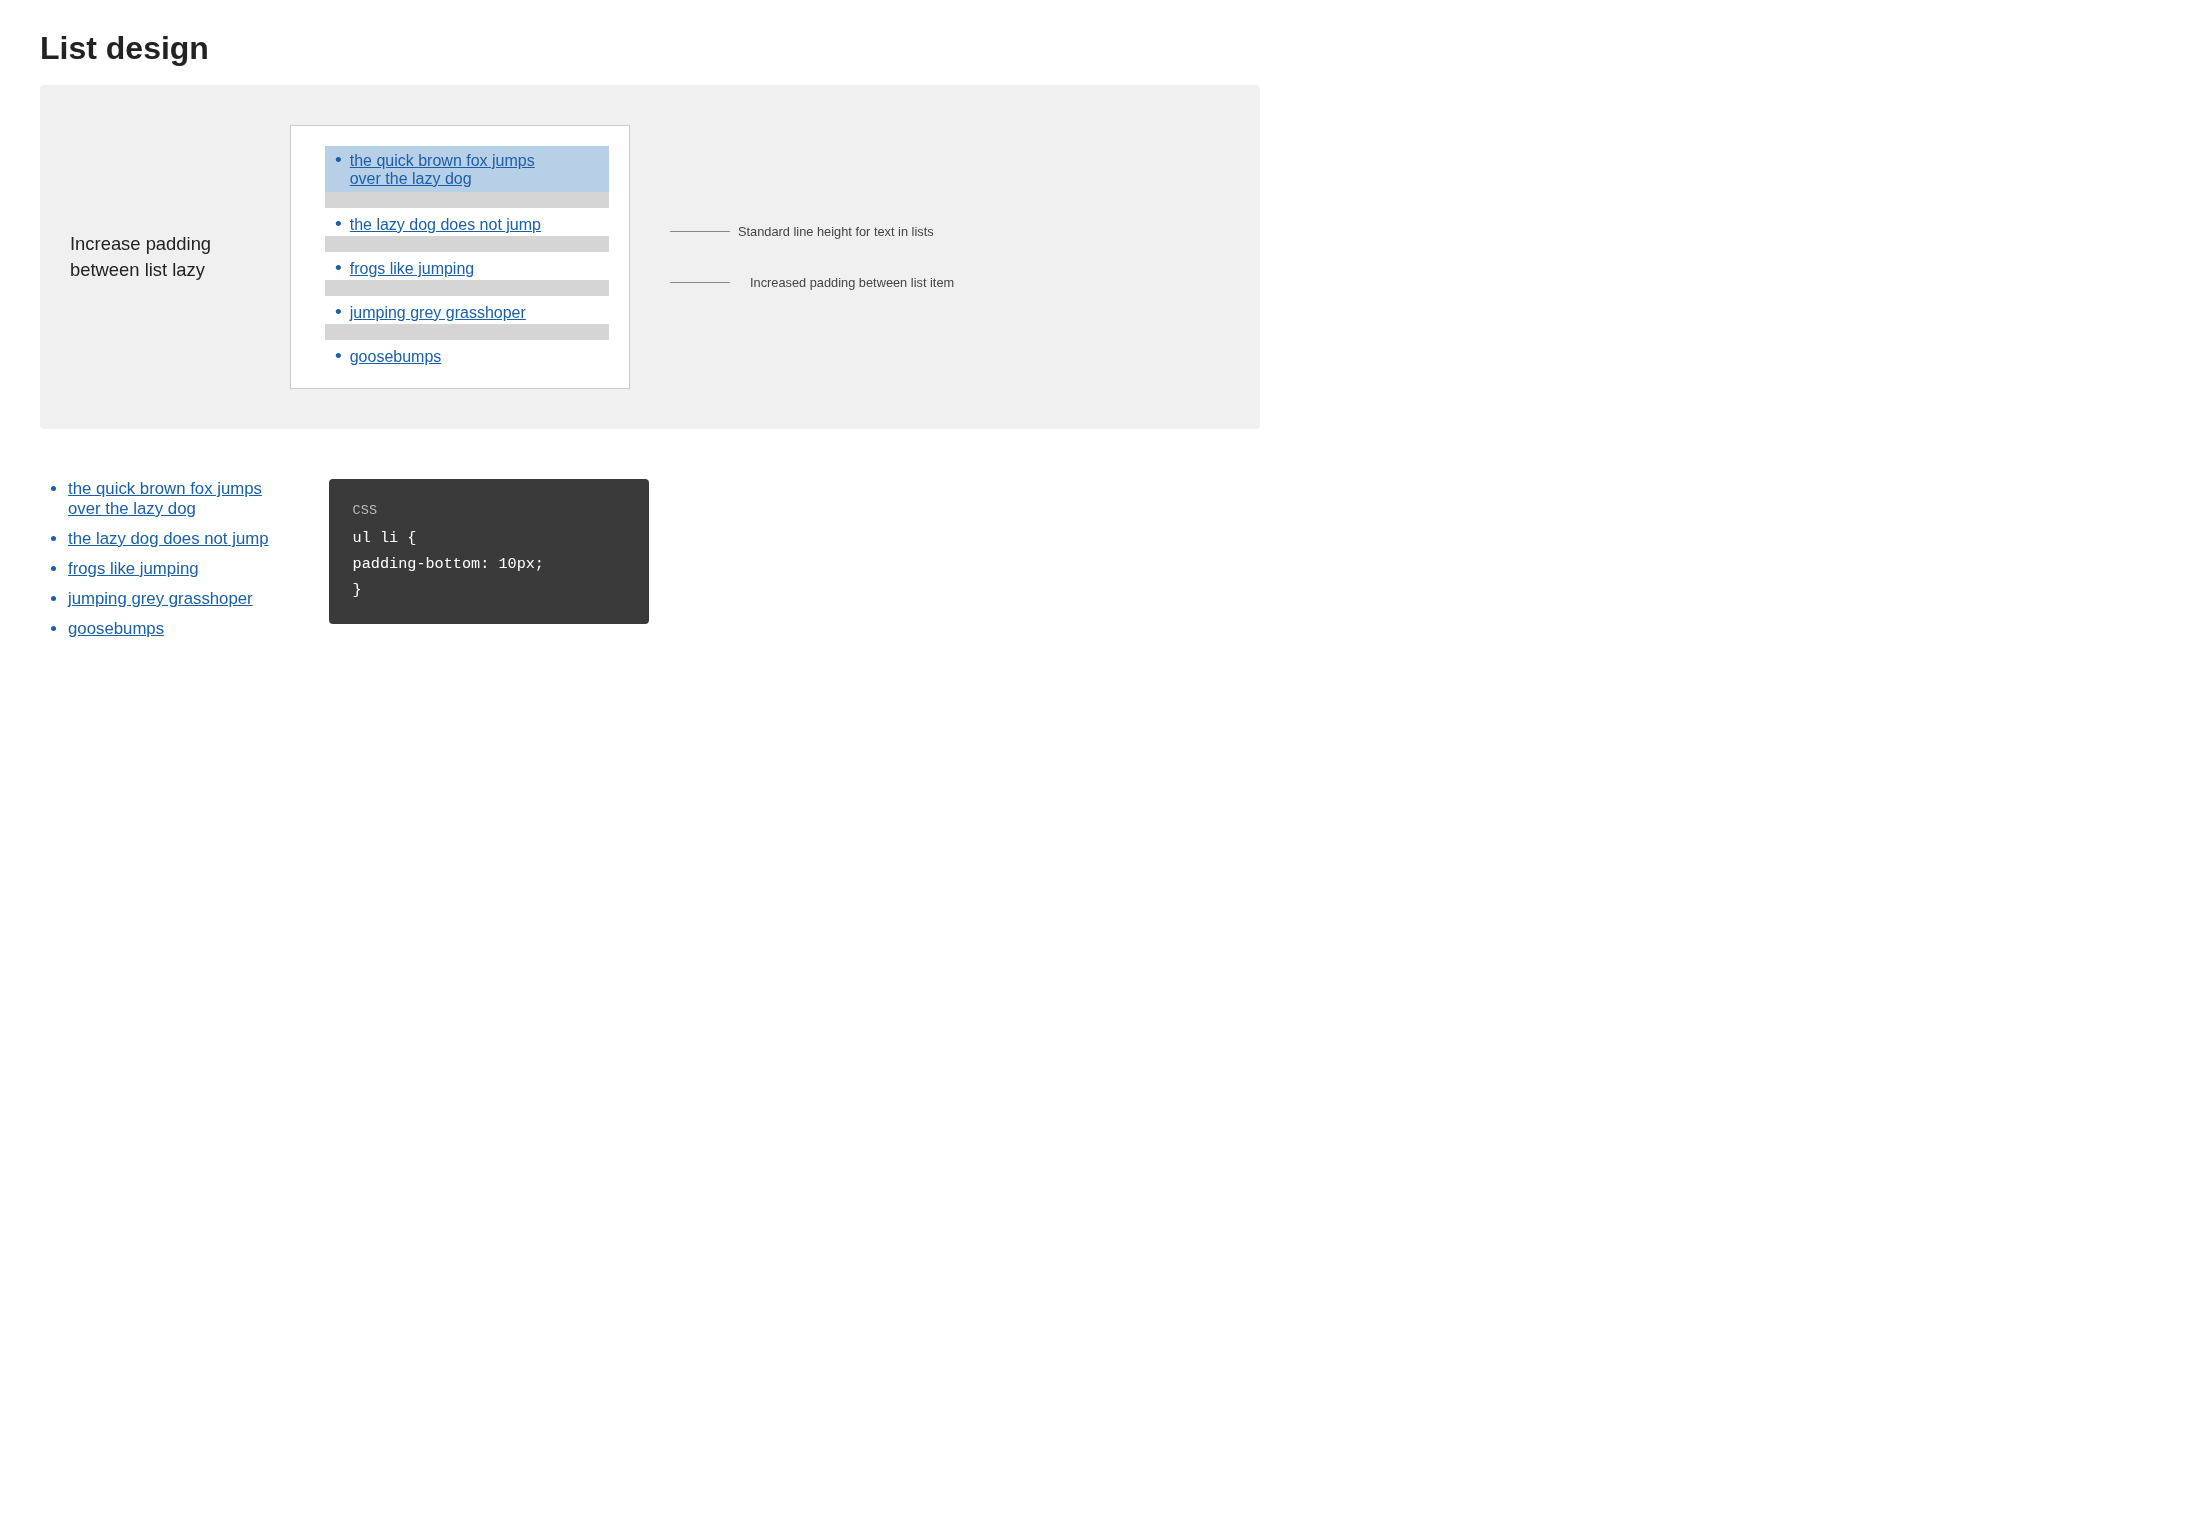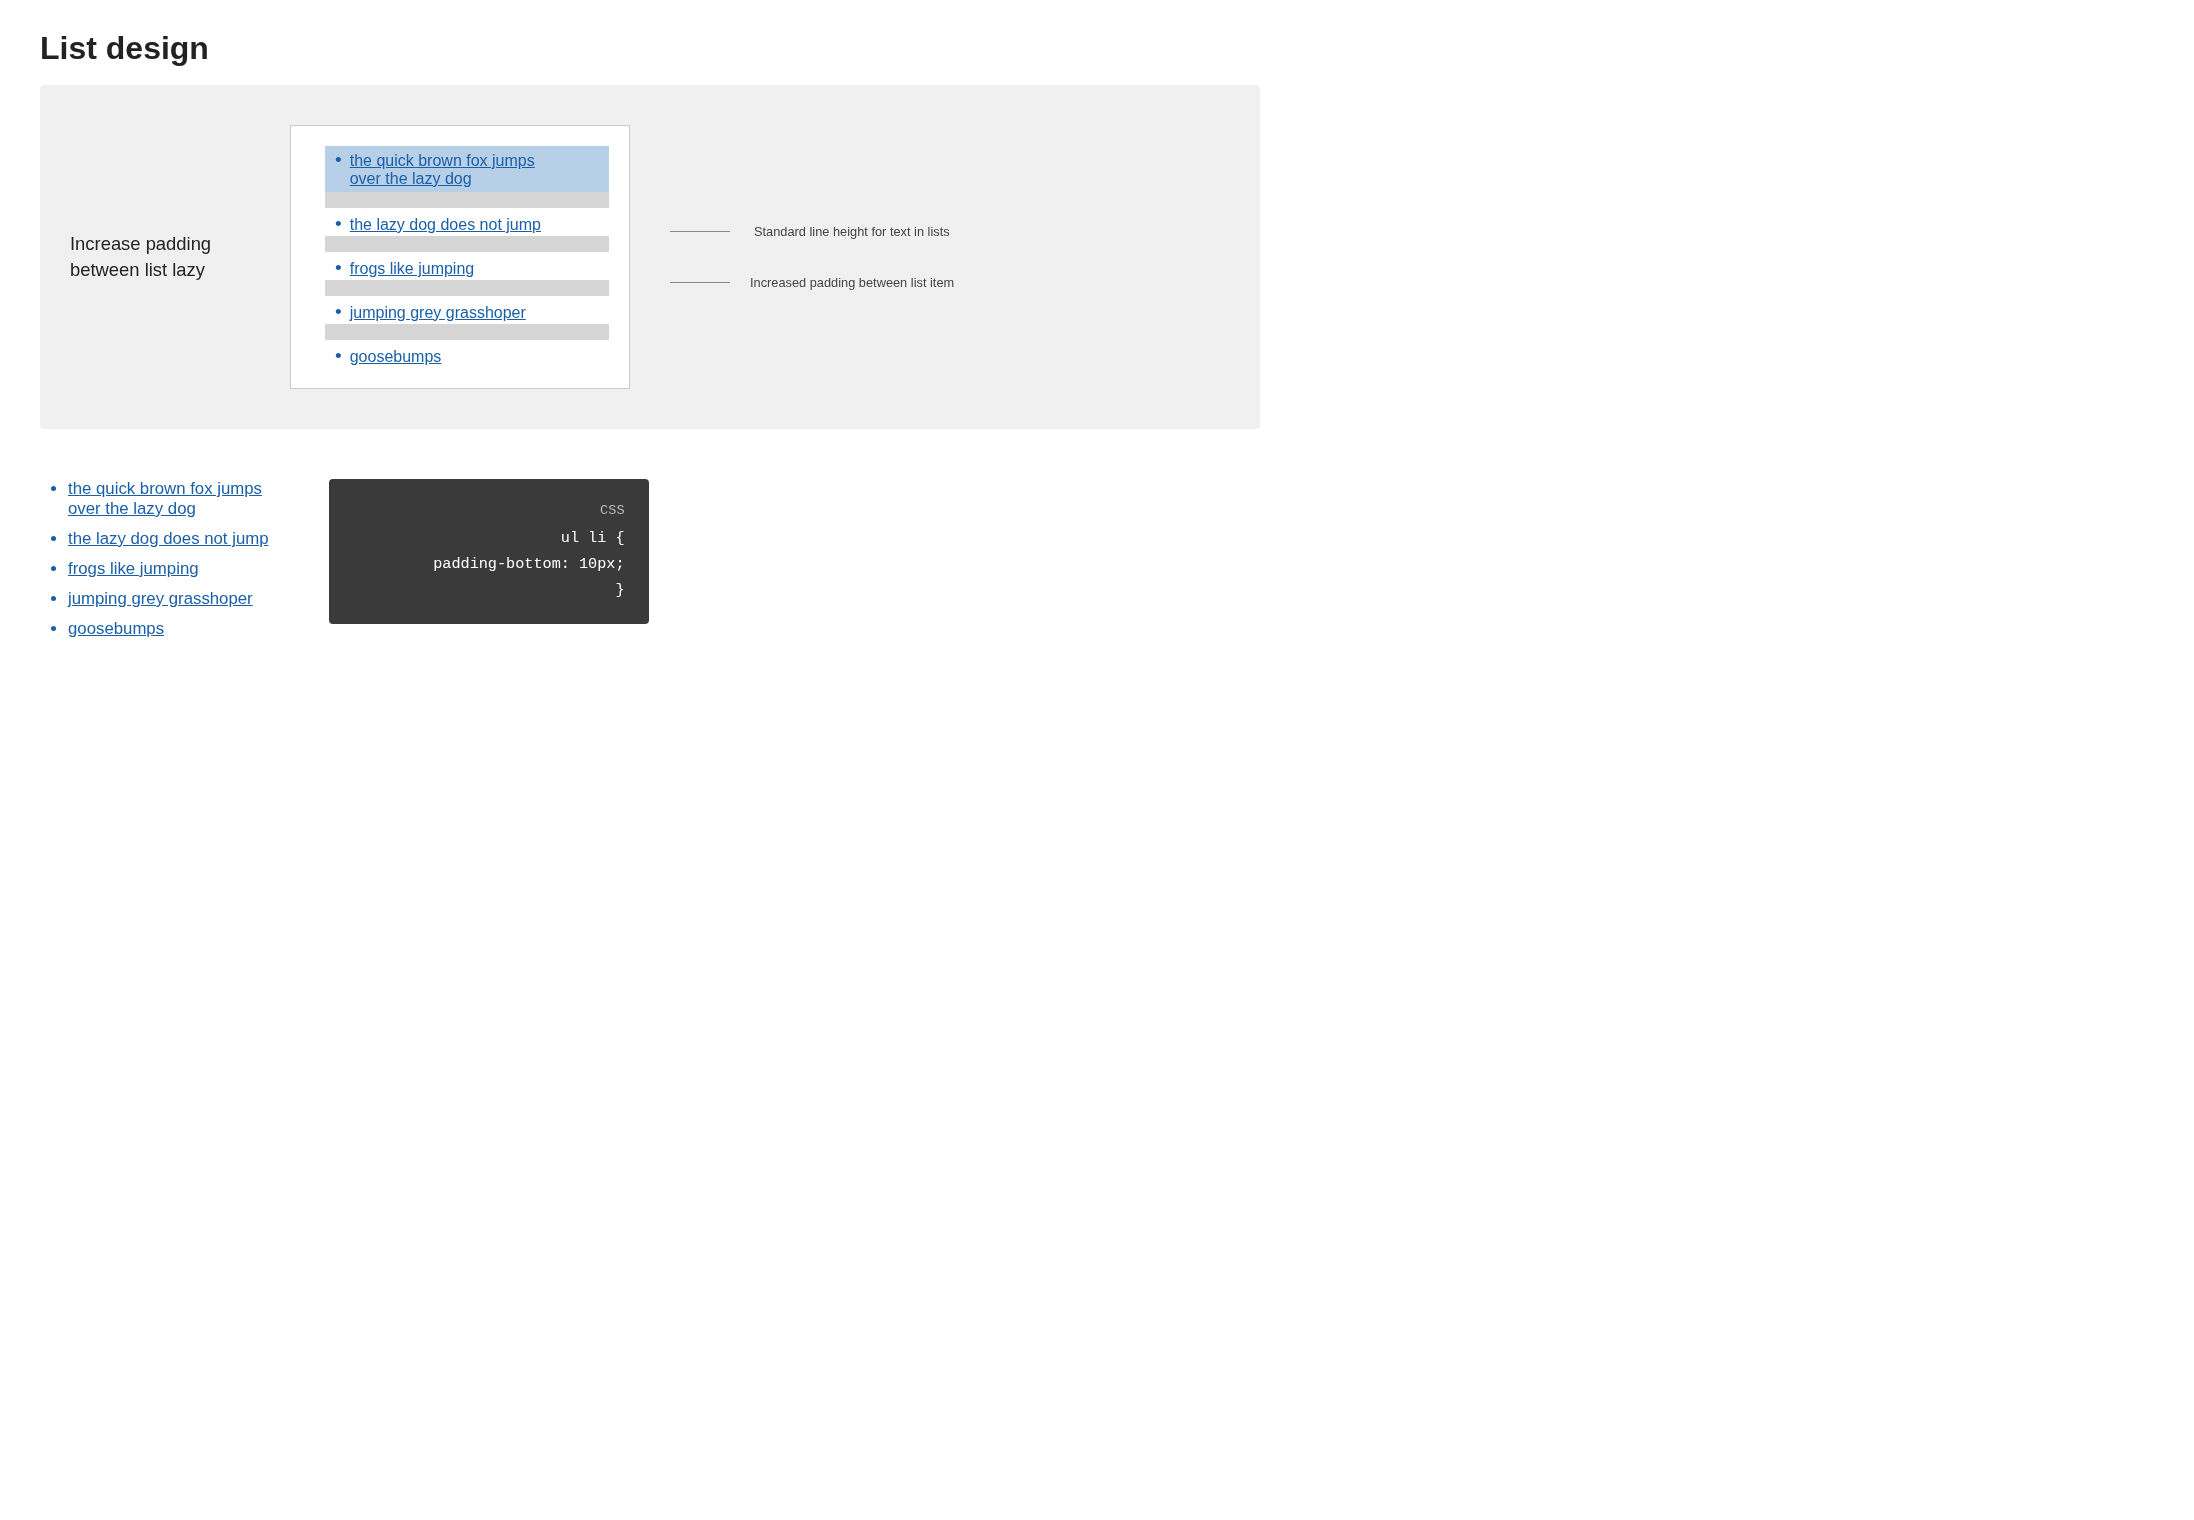--- a/index.html
+++ b/index.html
@@ -85,21 +85,20 @@
     
     .code-block {
       background: #3a3a3a;
       color: #fff;
       font-family: 'Courier New', monospace;
       font-size: 0.95rem;
       padding: 20px 24px;
       border-radius: 4px;
       min-width: 320px;
       line-height: 1.7;
-      text-align: right;
     }
 
     .code-block .code-label {
       color: #bbb;
       font-size: 0.85rem;
       margin-bottom: 4px;
     }
 
     .demo-list-styled {
       list-style: none;
@@ -188,21 +187,21 @@
 
       <li style="display:flex; align-items:baseline; gap:8px; padding: 6px 0 2px 0;">
         <span class="bullet">•</span>
         <a href="#">goosebumps</a>
       </li>
 
     </ul>
   </div>
 
   <div class="annotations-col">
-    <div style="display:flex; align-items:center; gap:24px; margin-bottom: 36px;">
+    <div style="display:flex; align-items:center; gap:8px; margin-bottom: 36px;">
       <div class="ann-line"></div>
       <span>Standard line height for text in lists</span>
     </div>
     <div style="display:flex; align-items:center; gap:20px;">
       <div class="ann-line"></div>
       <span>Increased padding between list item</span>
     </div>
   </div>
 
 </div>

